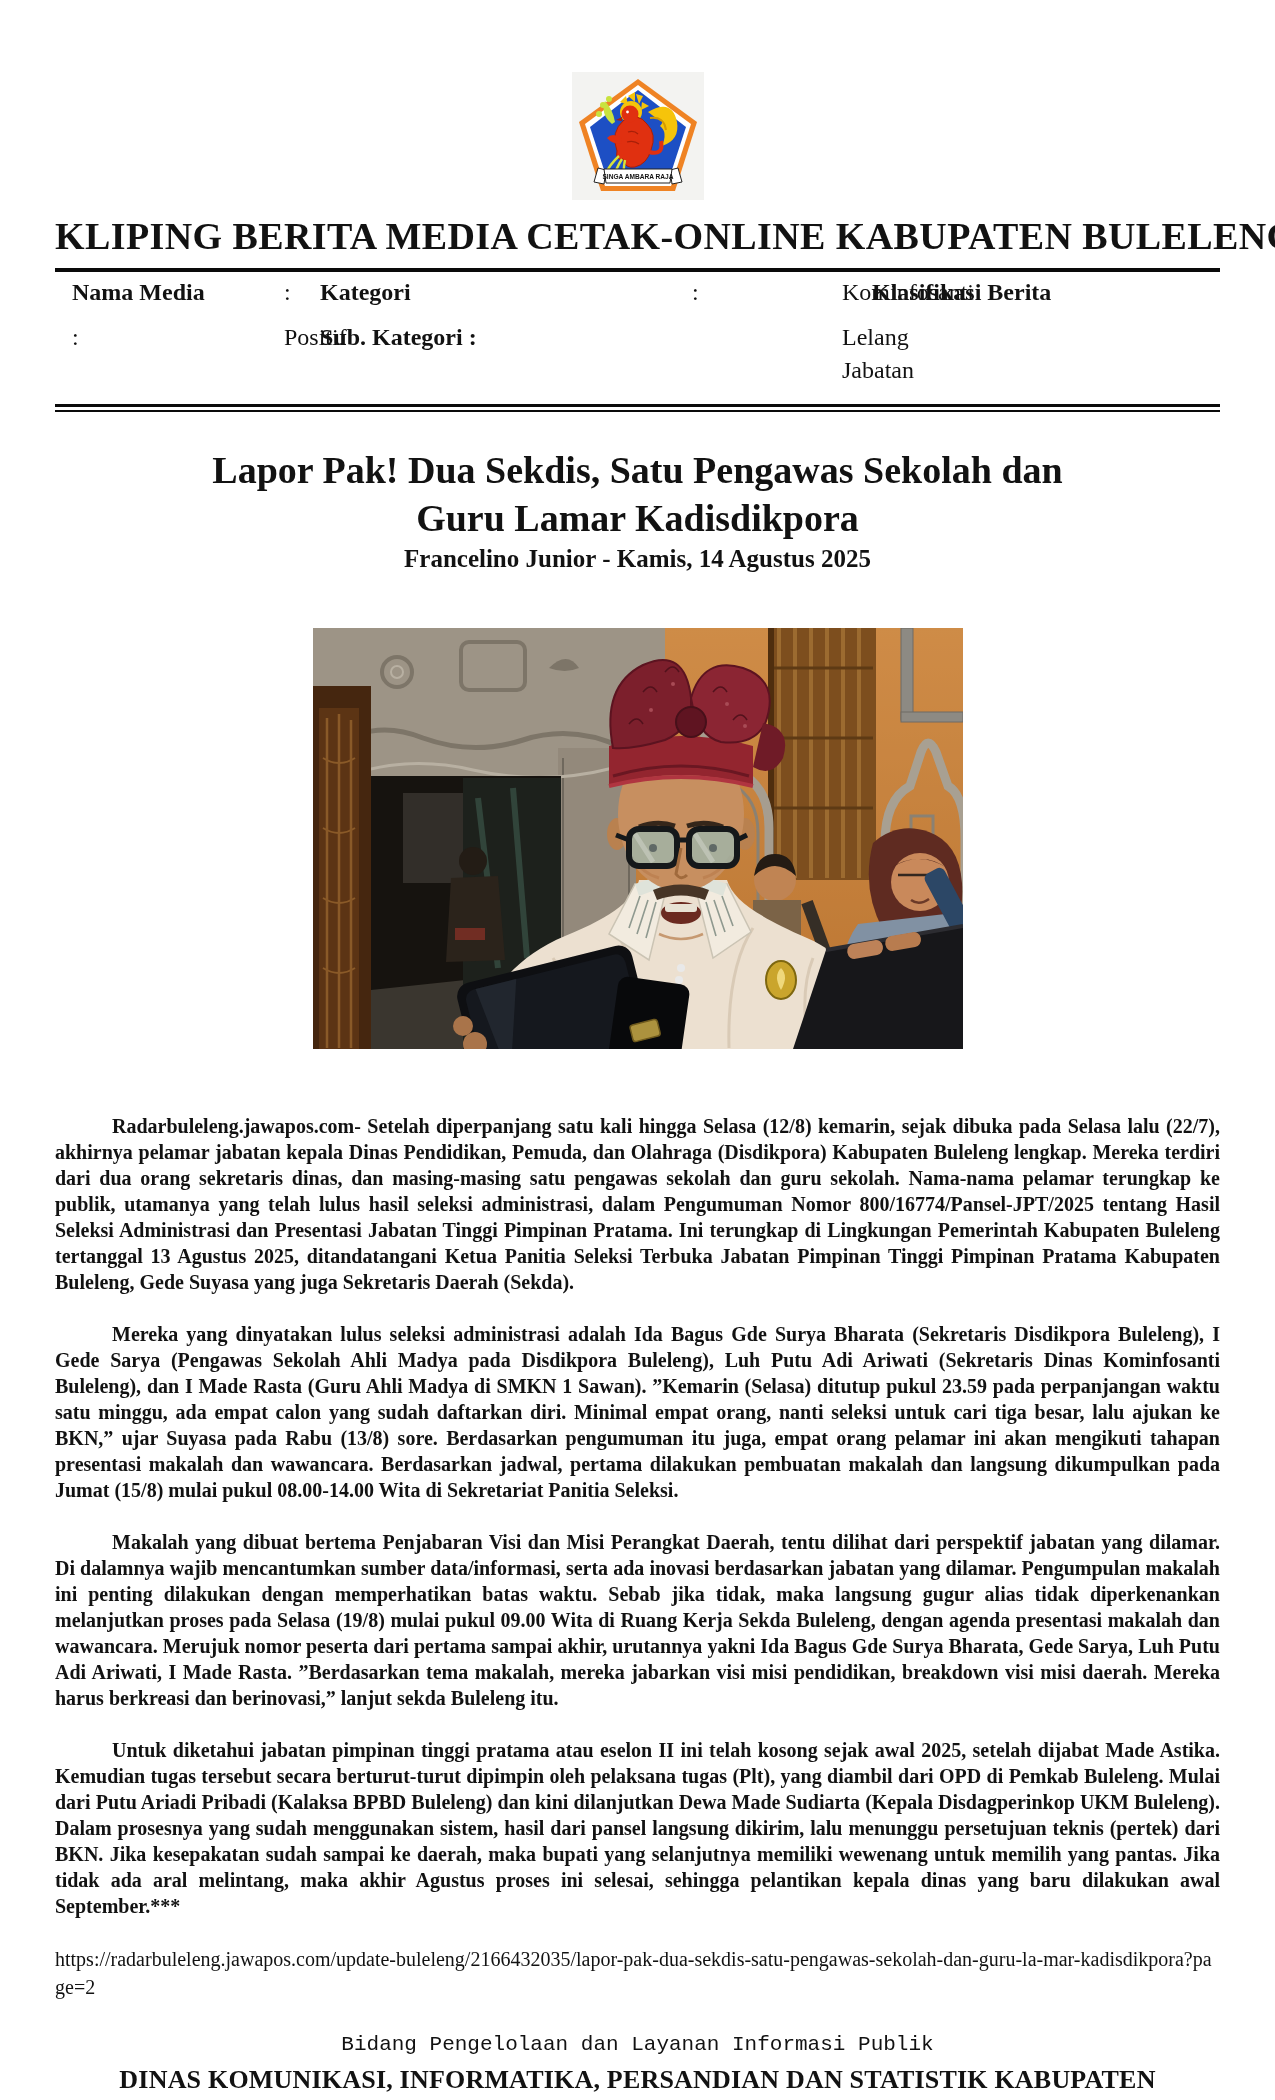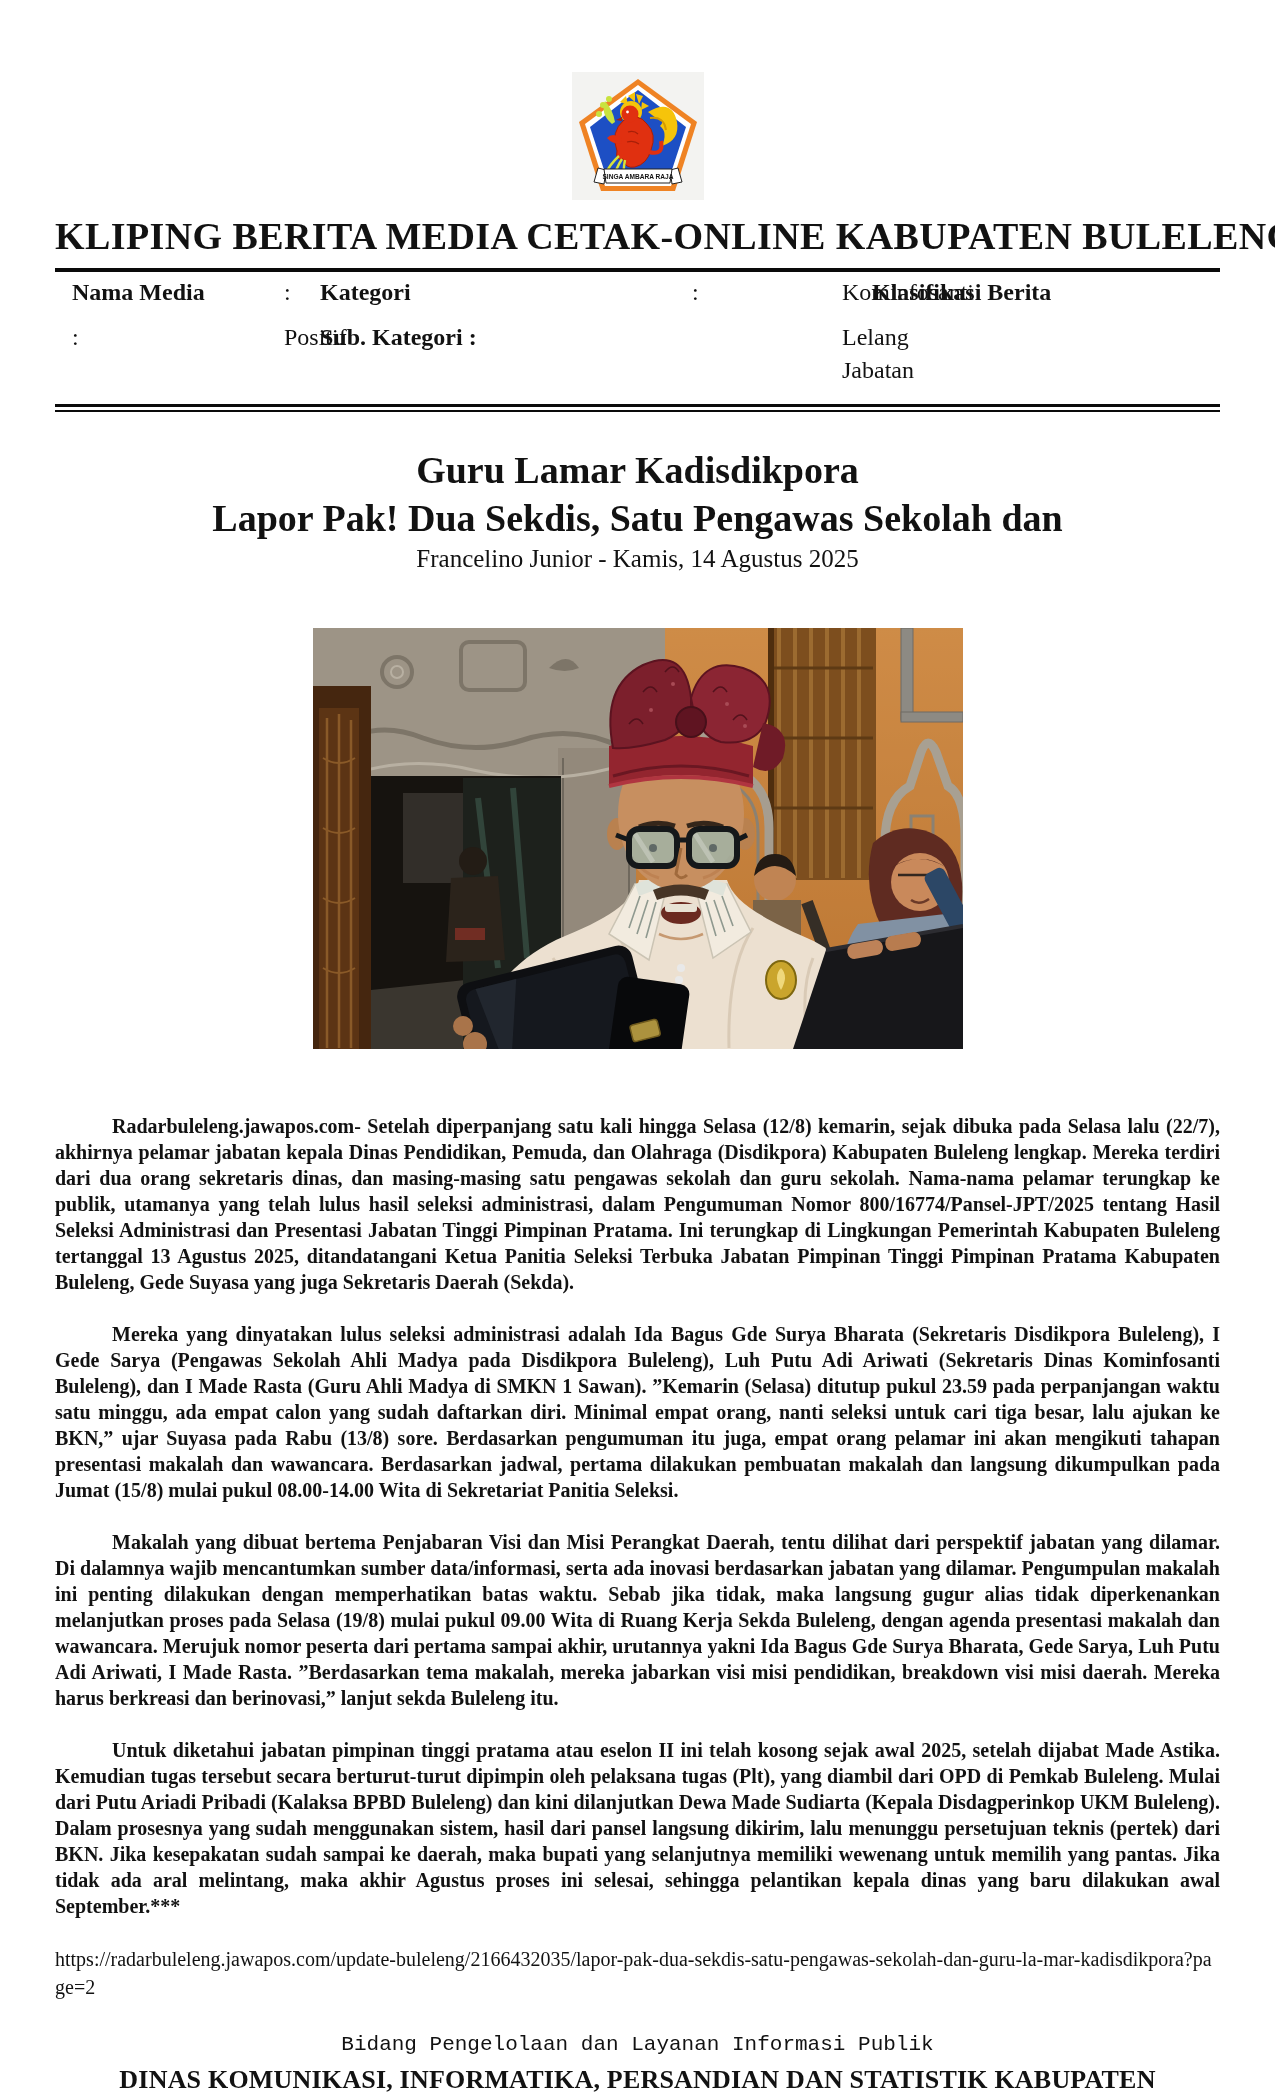--- a/index.html
+++ b/index.html
@@ -12,21 +12,21 @@
   .kliping-title{margin-top:12px;text-align:center;font-weight:bold;font-size:38px;
                  line-height:48px;letter-spacing:.4px;white-space:nowrap;}
   .rule-thick{border-top:4px solid #0a0a0a;margin-top:8px;}
   .rule-double{margin-top:8px;height:3px;border-top:3px solid #0a0a0a;border-bottom:2px solid #0a0a0a;}
   
   .meta{display:grid;grid-template-columns:212px 36px 372px 150px 30px auto;
         padding:4px 0 9px 17px;row-gap:12px;font-size:24px;line-height:33px;}
   .meta .lbl{font-weight:bold;}
   
   .article-title{margin-top:34px;text-align:center;font-weight:bold;font-size:38px;line-height:48px;}
-  .byline{margin-top:2px;text-align:center;font-weight:normal;font-size:25px;line-height:30px;}
+  .byline{margin-top:2px;text-align:center;font-weight:bold;font-size:25px;line-height:30px;}
   .photo-wrap{margin:54px auto 0;width:650px;height:421px;line-height:0;}
   .body-text{margin-top:64px;font-size:20px;line-height:26px;text-align:justify;}
   .body-text p{margin:0 0 26px;text-indent:57px;font-weight:bold;}
   .source-url{font-weight:normal;font-size:20px;line-height:28px;word-break:break-all;
               text-align:left;margin-top:4px;}
   
   .footer{margin-top:30px;text-align:center;}
   .footer-division{font-family:Liberation Mono, monospace;font-size:21px;line-height:28px;}
   .footer-agency{font-weight:bold;font-size:26px;line-height:34px;margin-top:4px;letter-spacing:.2px;}
 </style>
@@ -100,22 +100,22 @@
     <div>:</div>
     <div>Positif</div>
     <div class="lbl">Sub. Kategori :</div>
     <div></div>
     <div>Lelang Jabatan</div>
   </div>
 
   <div class="rule-double"></div>
 
   <div class="article-title">
+    <div>Lapor Pak! Dua Sekdis, Satu Pengawas Sekolah dan</div>
     <div>Guru Lamar Kadisdikpora</div>
-    <div>Lapor Pak! Dua Sekdis, Satu Pengawas Sekolah dan</div>
   </div>
   <div class="byline">Francelino Junior - Kamis, 14 Agustus 2025</div>
 
   <div class="photo-wrap">
     <svg width="650" height="421" viewBox="0 0 650 421">
       <defs>
         <linearGradient id="wall" x1="0" y1="0" x2="0" y2="1">
           <stop offset="0" stop-color="#d2924f"></stop>
             <stop offset="1" stop-color="#b5702e"></stop>
         </linearGradient>

